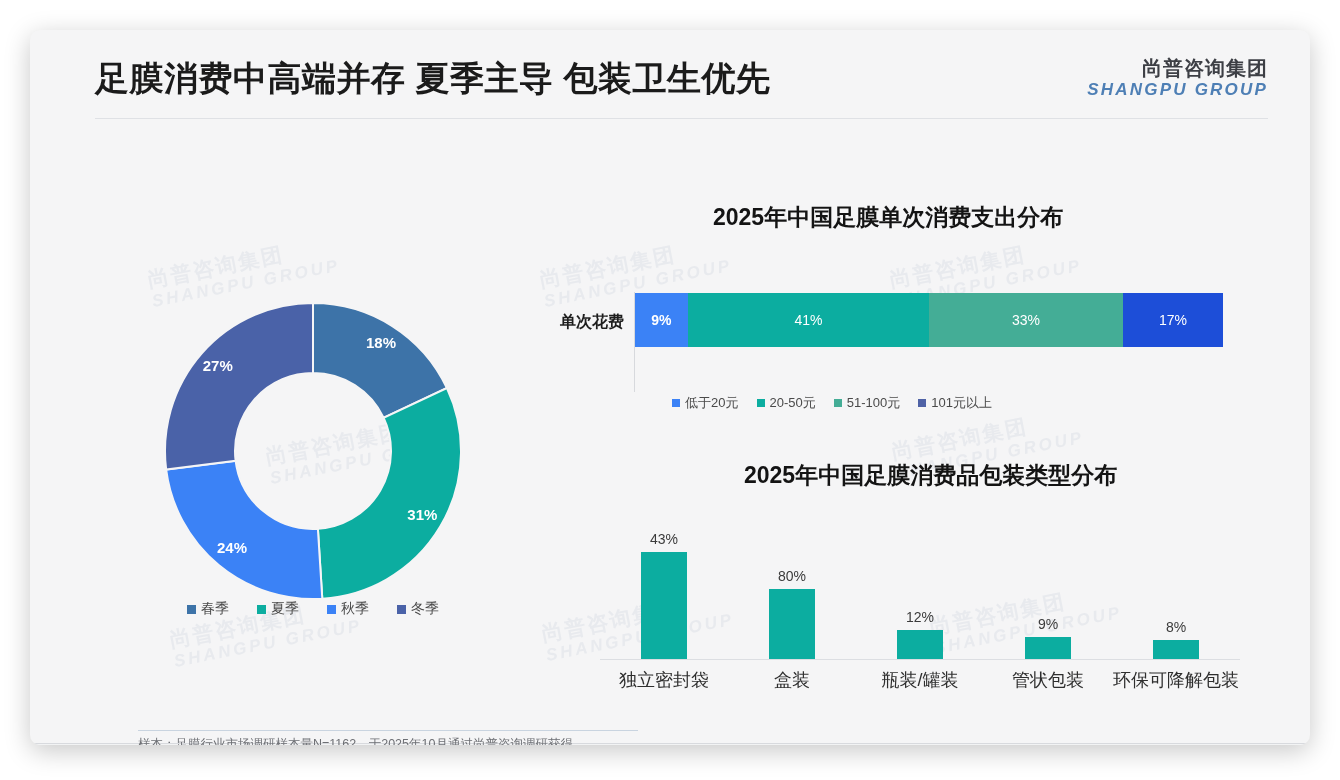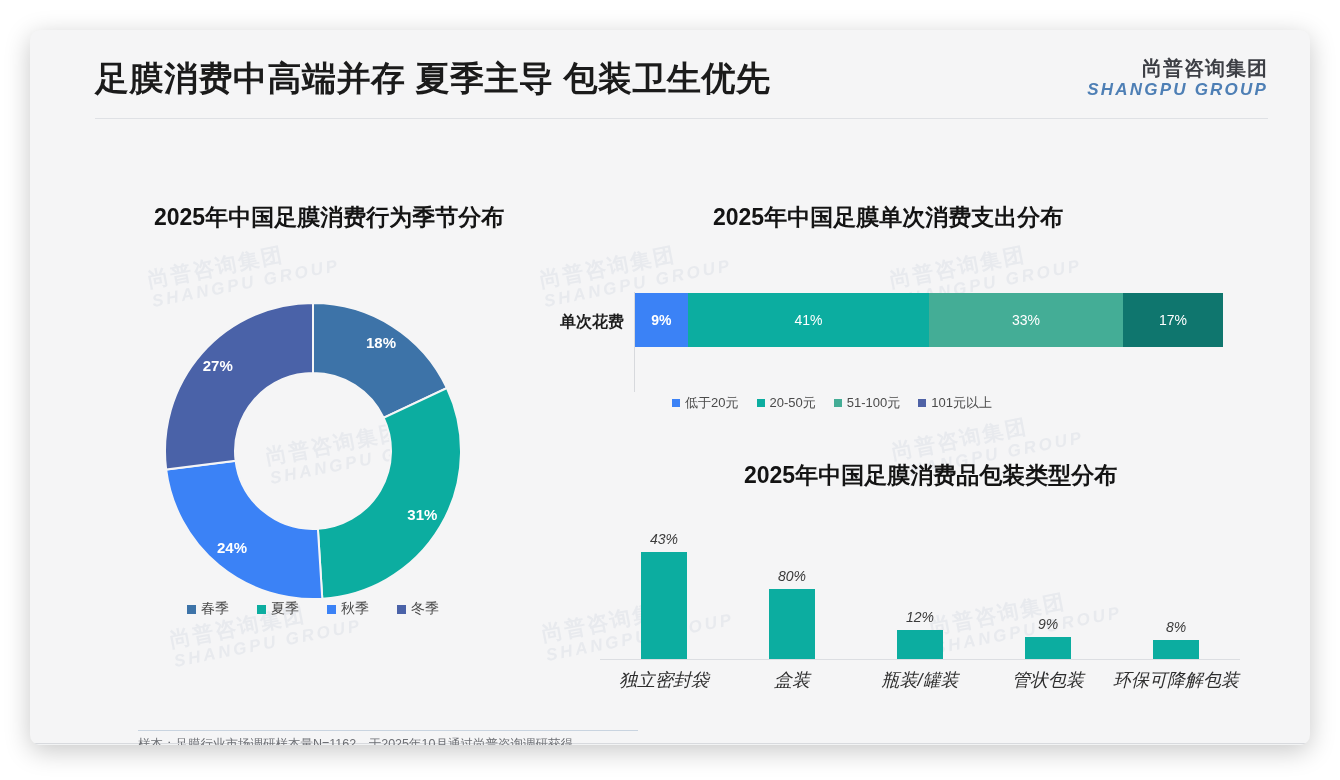--- a/index.html
+++ b/index.html
@@ -138,21 +138,20 @@
   }
   #stack-legend .lg-tx { font-size: 13px; color: #4a4a4a; }
   #stack-legend .lg-sw { width: 8px; height: 8px; }
 
   
   #bars-area {
     position: absolute;
     left: 570px; top: 470px;
     width: 640px; height: 200px;
     z-index: 3;
-    font-style: italic;
   }
   #bars-plot {
     position: absolute; left: 0; bottom: 40px;
     width: 640px; height: 152px;
     display: flex; align-items: flex-end;
   }
   .bar-col {
     flex: 1 1 0;
     height: 100%;
     display: flex; flex-direction: column;
@@ -234,21 +233,20 @@
 
   <div class="header">
     <div class="header-title">足膜消费中高端并存 夏季主导 包装卫生优先</div>
     <div class="logo">
       <div class="logo-cn">尚普咨询集团</div>
       <div class="logo-en">SHANGPU GROUP</div>
     </div>
   </div>
   <div class="header-rule"></div>
 
-  <div class="ctitle" id="title-donut">2025年中国足膜消费行为季节分布</div>
   <div id="donut-wrap">
     <svg width="306" height="306" viewBox="0 0 306 306">
       <g id="donut-slices">
           <path d="M 153 5 A 148 148 0 0 1 286.91440376497087 89.98466484836923 L 223.5765100923495 119.78921525792433 A 78 78 0 0 0 153 75 Z" fill="#3d73a8" stroke="#f5f5f6" stroke-width="2"></path>
           <path d="M 286.91440376497087 89.98466484836923 A 148 148 0 0 1 162.2929968903384 300.7079558073842 L 157.89766052328645 230.8460848174052 A 78 78 0 0 0 223.5765100923495 119.78921525792433 Z" fill="#0cada0" stroke="#f5f5f6" stroke-width="2"></path>
           <path d="M 162.2929968903384 300.7079558073842 A 148 148 0 0 1 6.167024205457295 171.54931856751708 L 75.61505329747074 162.77599221801574 A 78 78 0 0 0 157.89766052328645 230.8460848174052 Z" fill="#3b82f6" stroke="#f5f5f6" stroke-width="2"></path>
           <path d="M 6.167024205457295 171.54931856751708 A 148 148 0 0 1 152.99999999999997 5 L 152.99999999999997 75 A 78 78 0 0 0 75.61505329747074 162.77599221801574 Z" fill="#4a62a8" stroke="#f5f5f6" stroke-width="2"></path>
         </g>
       <g id="donut-labels">
           <text x="221.05000296233254" y="45.770353461244085" class="slice-label">18%</text>
@@ -278,21 +276,21 @@
     </div>
 
   <div class="ctitle" id="title-stack">2025年中国足膜单次消费支出分布</div>
   <div id="stack-area">
     <div id="stack-cat">单次花费</div>
     <div id="stack-axis"></div>
     <div id="stack-bar">
         <div class="seg first" style="width: 9%; background: rgb(59, 130, 246);">9%</div>
         <div class="seg" style="width: 41%; background: rgb(12, 173, 160);">41%</div>
         <div class="seg" style="width: 33%; background: rgb(68, 173, 150);">33%</div>
-        <div class="seg" style="width: 17%; background: #0f766e;">17%</div>
+        <div class="seg" style="width: 17%; background: #1d4ed8;">17%</div>
       </div>
   </div>
   <div id="stack-legend">
       <div class="lg-item">
         <span class="lg-sw" style="background: rgb(59, 130, 246);"></span>
         <span class="lg-tx">低于20元</span>
       </div>
       <div class="lg-item">
         <span class="lg-sw" style="background: rgb(12, 173, 160);"></span>
         <span class="lg-tx">20-50元</span>

